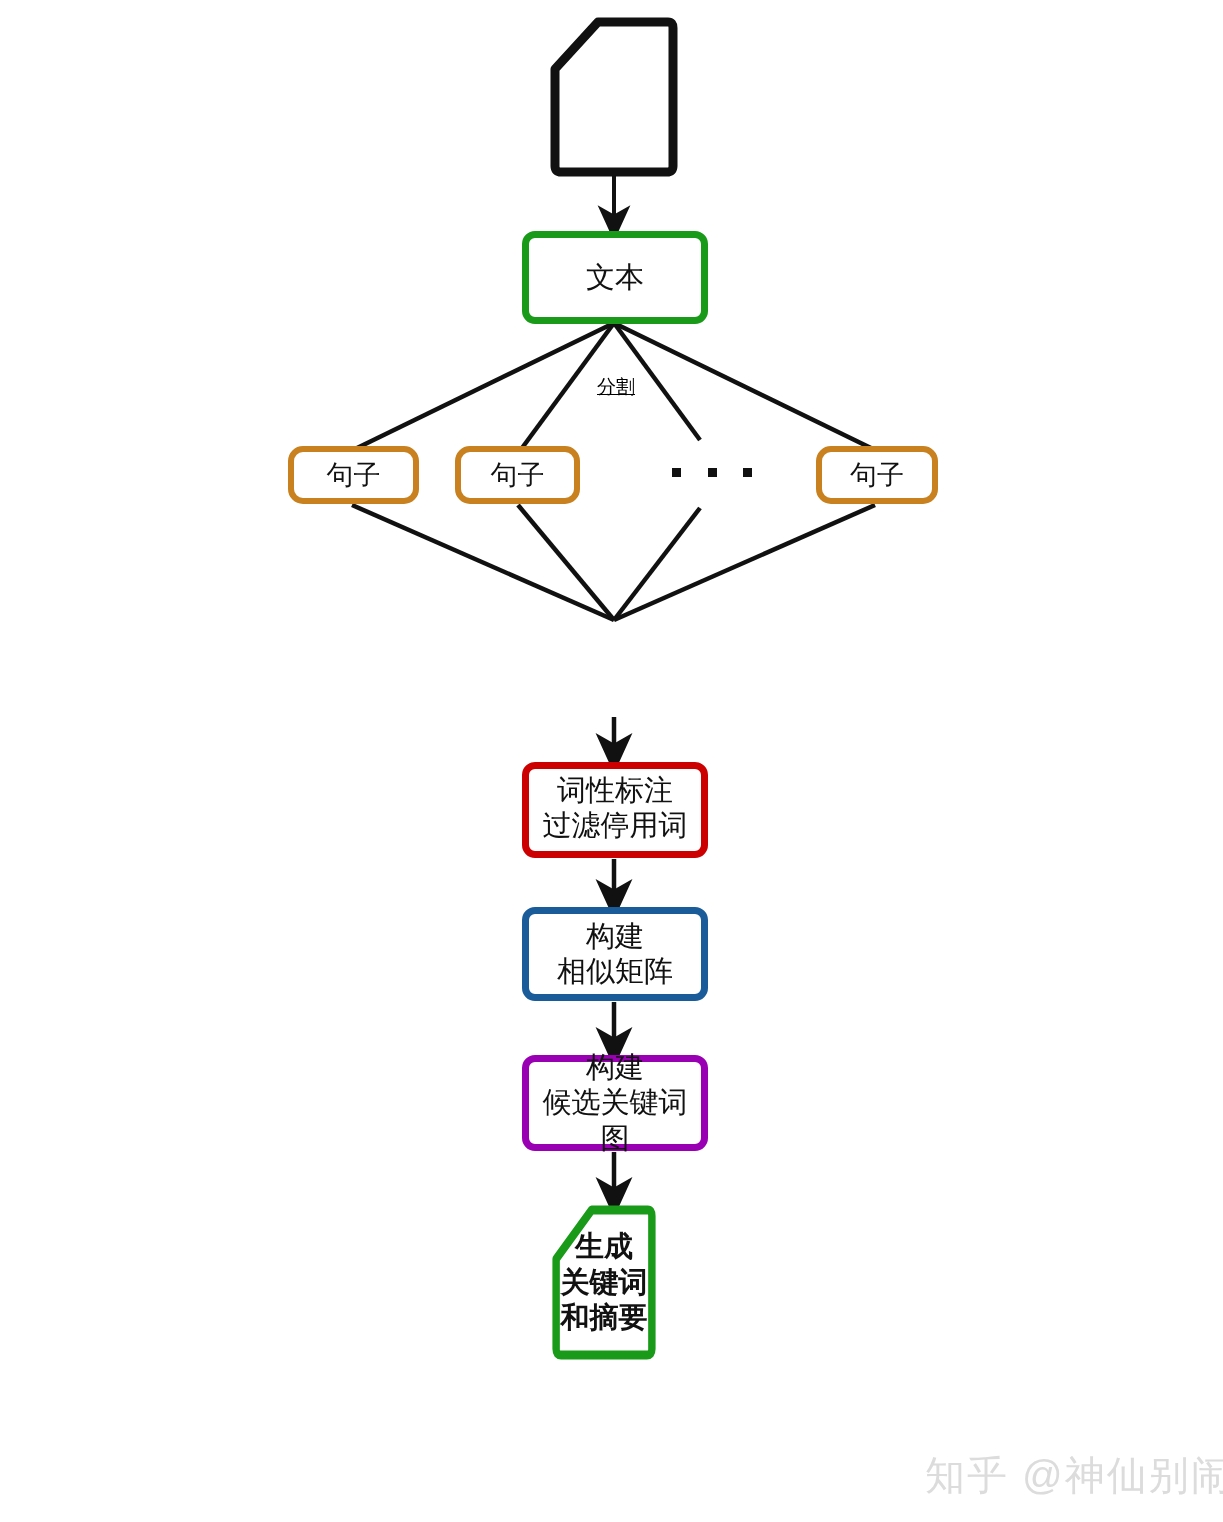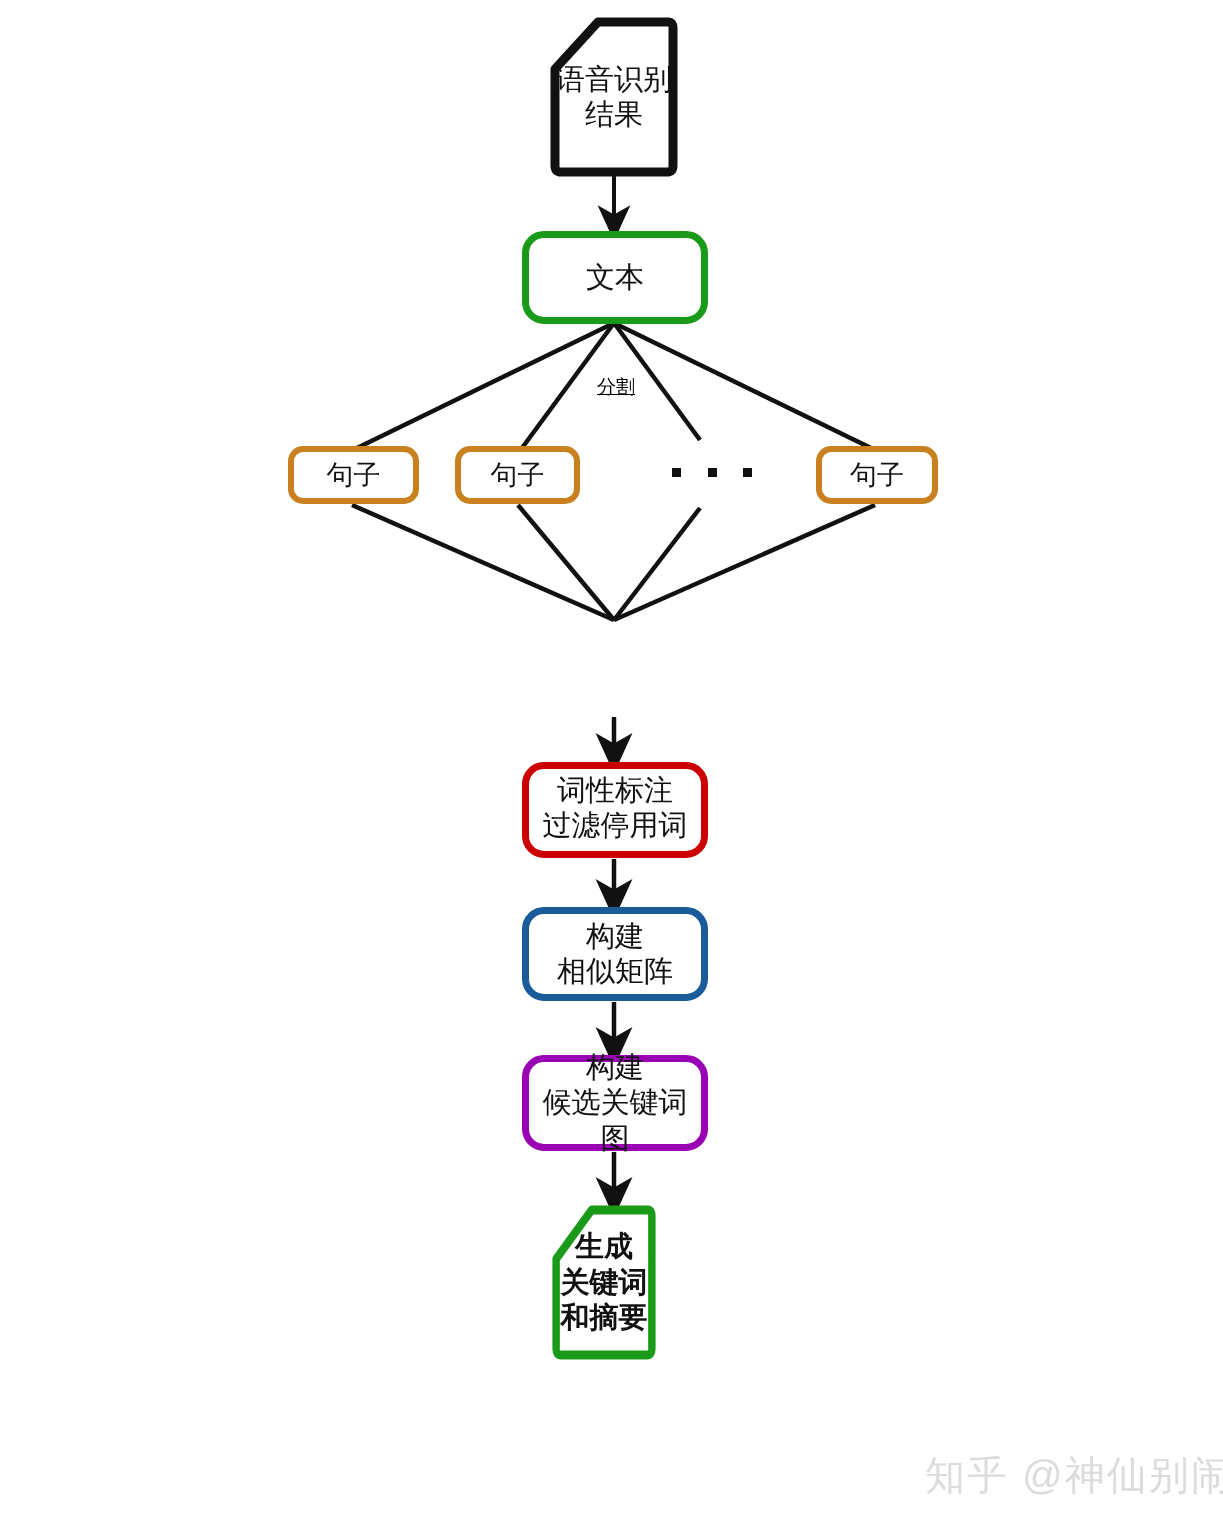--- a/index.html
+++ b/index.html
@@ -33,21 +33,21 @@
     justify-content: center;
     text-align: center;
     background: #ffffff;
     color: #111111;
     line-height: 1.22;
     white-space: pre-line;
     z-index: 2;
   }
   .node-rect {
     border-style: solid;
-    border-radius: 22px;
+    border-radius: 13px;
   }
   
   .n-doc-start {
     left: 550px; top: 17px; width: 128px; height: 160px;
     font-size: 29px;
     z-index: 3;
   }
   .n-text {
     left: 522px; top: 231px; width: 186px; height: 93px;
     border-width: 7px; border-color: #199a19;
@@ -177,22 +177,20 @@
     </g>
     <g>
       <line x1="614" y1="1152" x2="614" y2="1196" stroke="#111111" stroke-width="4.5" marker-end="url(#arrowhead)"></line>
     </g>
   </svg>
 
   <div class="node node-doc n-doc-start">
     <svg class="doc-shape" viewBox="0 0 128 160" preserveAspectRatio="none" xmlns="http://www.w3.org/2000/svg">
       <path d="M5,52 L48,5 L118,5 Q123,5 123,11 L123,149 Q123,155 117,155 L11,155 Q5,155 5,149 Z" fill="#ffffff" stroke="#111111" stroke-width="9" stroke-linejoin="round"></path>
     </svg>
-    <span class="doc-label">语音识别
-结果</span>
   </div>
 
   <div class="node node-rect n-text">
     <span>文本</span>
   </div>
 
   <div class="node node-rect n-sentence n-s1">
     <span>句子</span>
   </div>
   <div class="node node-rect n-sentence n-s2">

